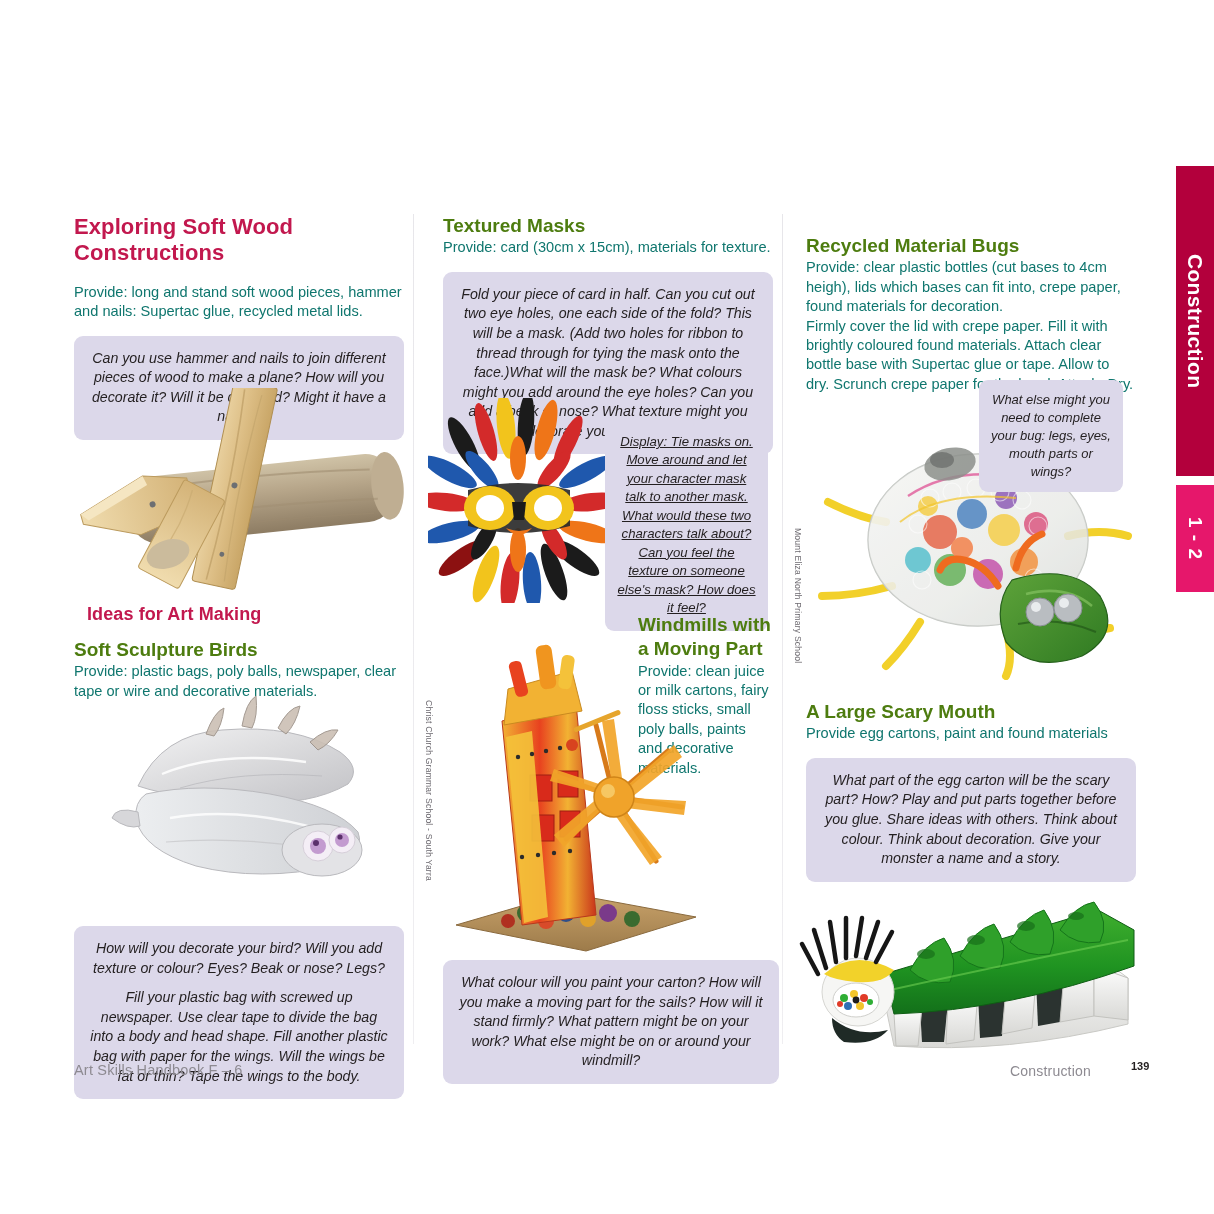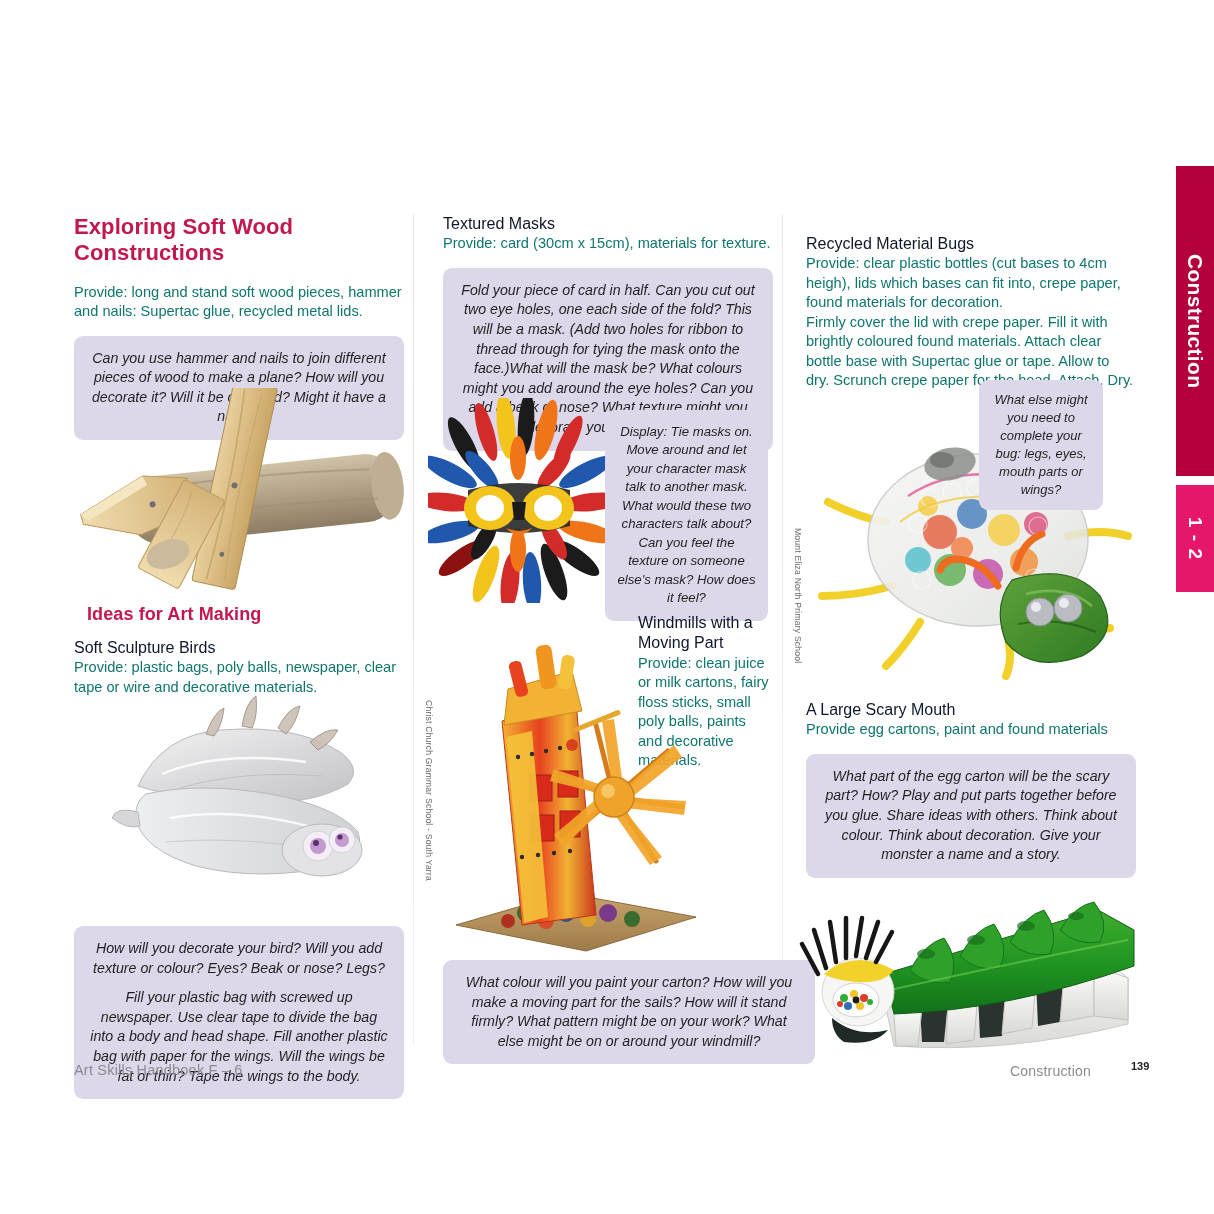--- a/index.html
+++ b/index.html
@@ -55,21 +55,21 @@
     margin:0 0 16px 0;
     font-size:22px; font-weight:700; color:#c2184e;
     letter-spacing:.1px; line-height:1.2;
   }
   h2.sub-title {
     margin:0 0 13px 13px;
     font-size:18px; font-weight:700; color:#c2184e;
     letter-spacing:.1px;
   }
   h3.item-title {
-    margin:0; font-size:16px; font-weight:400; color:#0f172a;
+    margin:0; font-size:19px; font-weight:700; color:#4d7c0f;
     line-height:1.28;
   }
   p.body {
     margin:0; font-size:14.6px; line-height:1.33; color:#0f766e;
   }
   .gap-m { height:14px; }
 
   
   .prompt {
     background:#dcd8ea;
@@ -79,23 +79,23 @@
     font-size:14.2px;
     line-height:1.38;
     text-align:center;
     color:#231f20;
   }
   .prompt p { margin:0; }
   .prompt p + p { margin-top:10px; }
 
   
   .prompt-float { position:absolute; }
-  .p-display { left:605px; top:410px; width:163px; padding:13px 12px;
-               font-size:13.2px; line-height:1.4; }
-  .p-bug     { left:979px; top:380px; width:124px; padding:11px 11px;
+  .p-display { left:605px; top:420px; width:163px; padding:13px 12px;
+               font-size:13.2px; line-height:1.4;text-decoration:underline; }
+  .p-bug     { left:979px; top:380px; width:144px; padding:11px 11px;
                font-size:13px; line-height:1.38; }
 
   
   .photo { position:absolute; }
   .ph-caption {
     position:absolute;
     writing-mode:vertical-rl;
     font-size:8.6px; color:#6d6a70; letter-spacing:.2px;
     white-space:nowrap;
     font-family:"Liberation Sans", sans-serif;
@@ -389,21 +389,21 @@
       <circle cx="168" cy="172" r="20" fill="#f0a32a" stroke="#cf8418" stroke-width="1.5"></circle>
       <circle cx="162" cy="166" r="7" fill="#f8cf72" opacity=".8"></circle>
 
       <rect x="126" y="94" width="50" height="5" rx="2.5" fill="#e6a52c" transform="rotate(-22 150 96)"></rect>
       <circle cx="126" cy="120" r="6" fill="#d8431f"></circle>
     </svg>
   </div>
 
   <div class="ph-caption" style="left:424px; top:700px;">Christ Church Grammar School - South Yarra</div>
 
-  <div class="prompt" style="position:absolute; left:443px; top:960px; width:372px;">
+  <div class="prompt" style="position:absolute; left:443px; top:960px; width:336px;">
     <p>What colour will you paint your carton? How will you make a moving part for the sails? How will it stand firmly? What pattern might be on your work? What else might be on or around your windmill?</p>
   </div>
 
   <div class="col col-3">
     <h3 class="item-title">Recycled Material Bugs</h3>
     <p class="body">Provide: clear plastic bottles (cut bases to 4cm heigh), lids which bases can fit into, crepe paper, found materials for decoration.</p>
     <p class="body">Firmly cover the lid with crepe paper. Fill it with brightly coloured found materials. Attach clear bottle base with Supertac glue or tape. Allow to dry. Scrunch crepe paper for the head. Attach. Dry.</p>
   </div>
 
   <div class="photo" style="left:800px; top:380px; width:336px; height:300px;">

